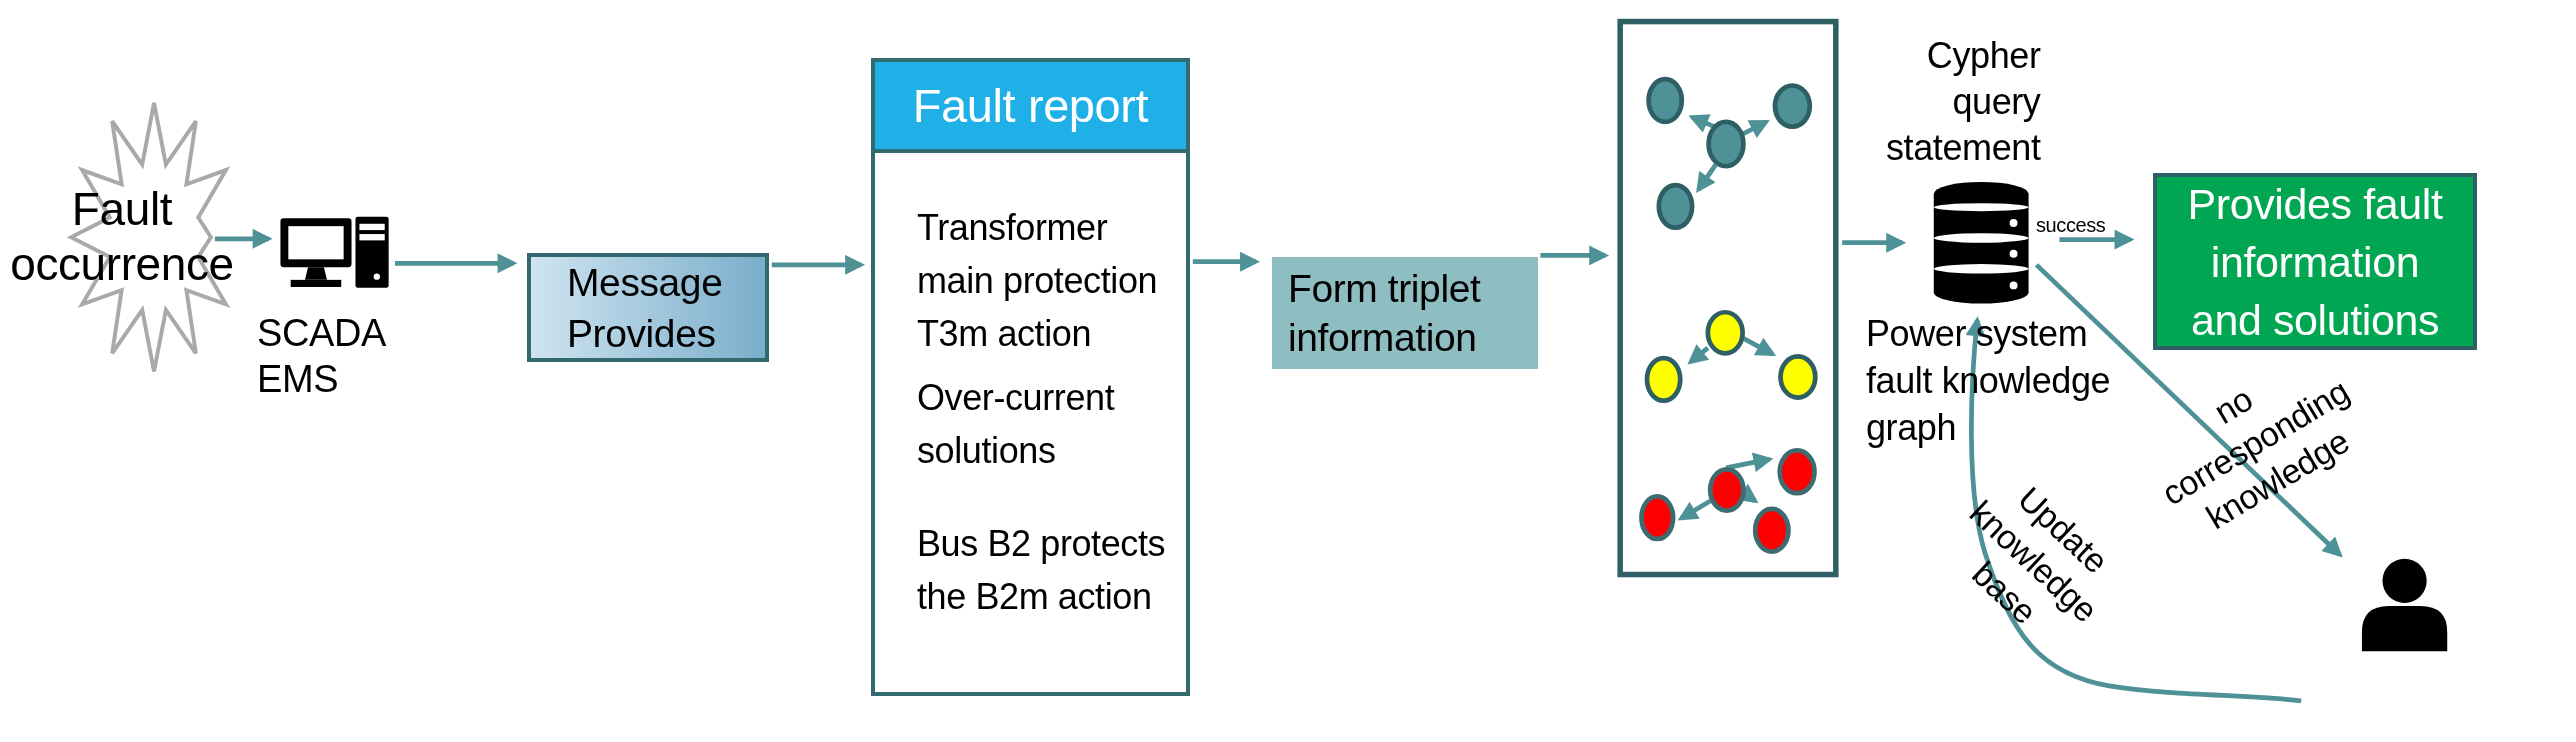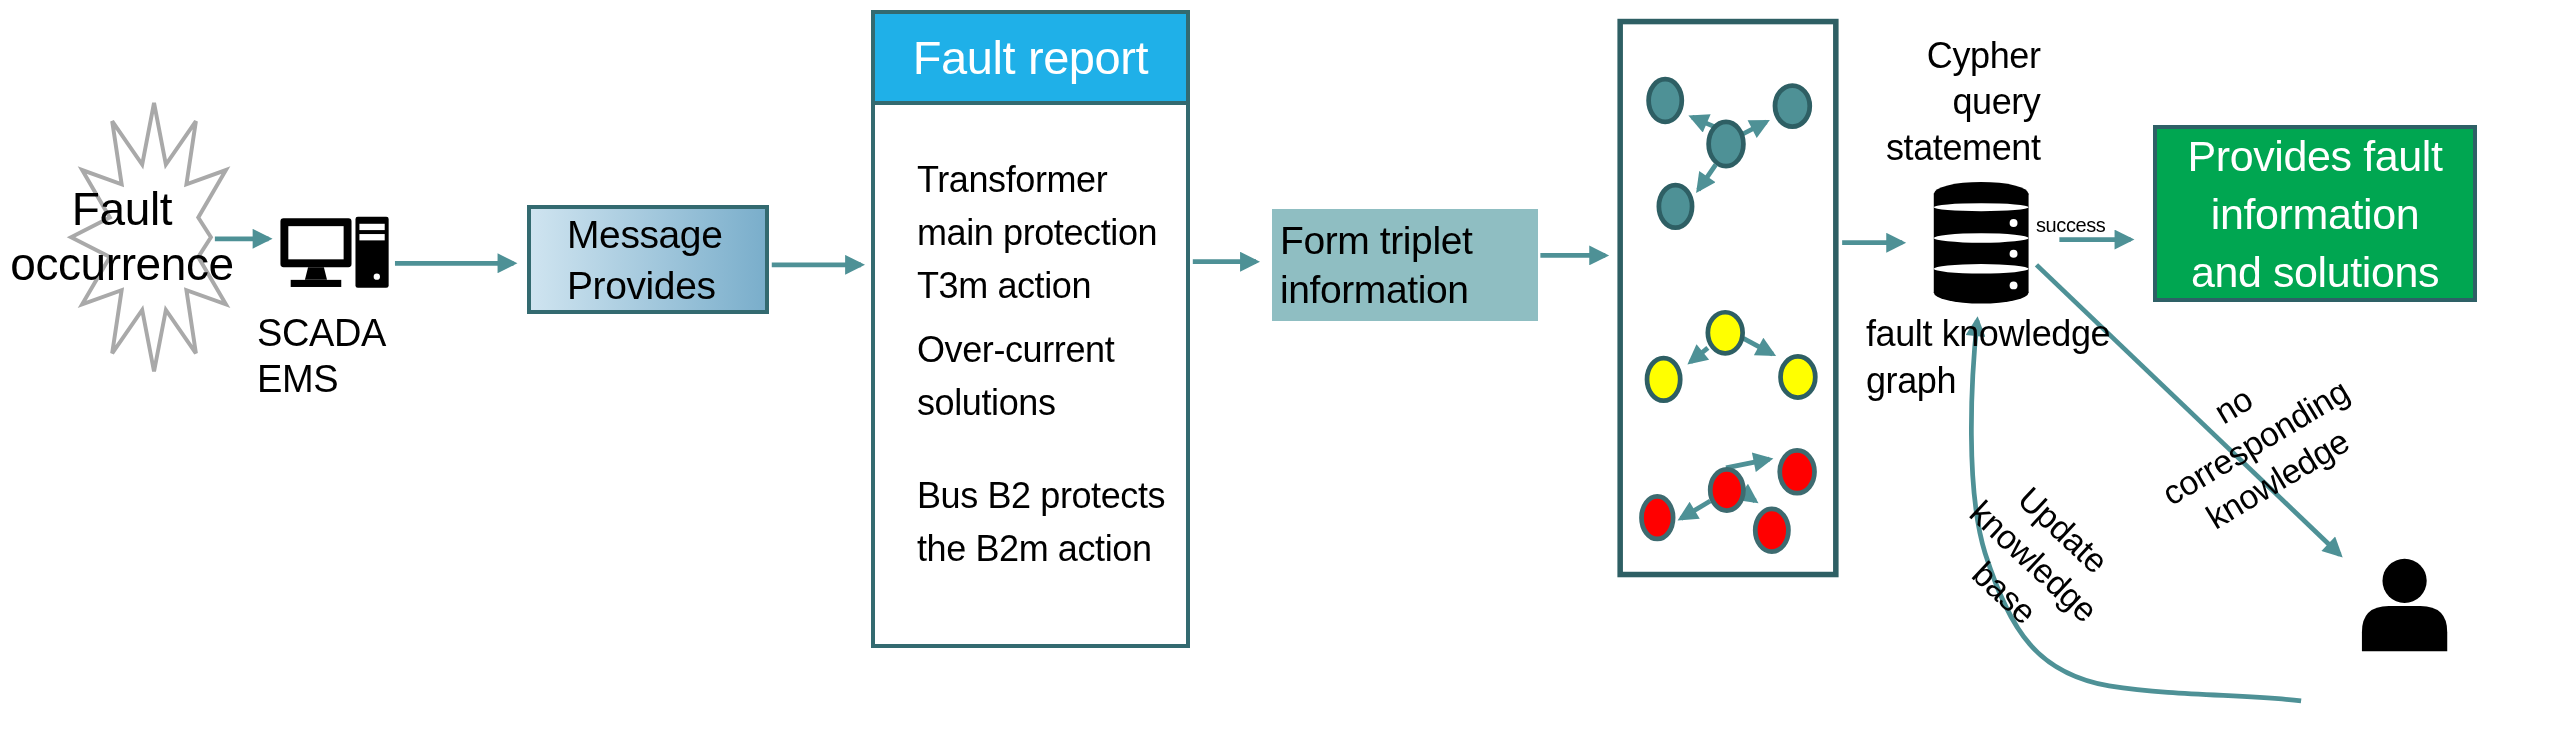--- a/index.html
+++ b/index.html
@@ -5,29 +5,29 @@
   html,body{margin:0;padding:0;background:#fff;}
   .canvas{
     position:relative;width:2576px;height:743px;background:#ffffff;overflow:hidden;
     font-family:"Liberation Sans",sans-serif;color:#000;letter-spacing:-0.4px;
   }
   .layer{position:absolute;left:0;top:0;}
   .t{position:absolute;white-space:nowrap;}
   .fault-label{left:-24px;top:182px;width:292px;text-align:center;font-size:46px;line-height:55px;}
   .warning-label{left:342px;top:136px;width:190px;text-align:center;font-size:36px;line-height:49px;}
   .scada-label{left:257px;top:310px;font-size:38px;line-height:46px;}
-  .box{position:absolute;box-sizing:border-box;display:flex;flex-direction:column;justify-content:center;}
+  .box{position:absolute;box-sizing:border-box;display:flex;flex-direction:column;justify-content:center;margin-top:48px;}
   .box-parsing{left:527px;top:205px;width:242px;height:109px;border:4px solid #336a70;
     background:linear-gradient(90deg,#cfe4f0 0%,#7aaecb 100%);font-size:39px;line-height:51px;padding-left:36px;}
   .box-report{left:871px;top:10.3px;width:319px;height:638px;border:4px solid #336a70;background:#fff;display:block;}
   .fr-header{height:87px;background:#1fb0e8;border-bottom:4px solid #336a70;display:flex;align-items:center;justify-content:center;
     color:#fff;font-size:47px;}
   .fr-item{position:absolute;left:42px;font-size:36px;line-height:53px;white-space:nowrap;}
   .fr-item1{top:139px;} .fr-item2{top:309px;} .fr-item3{top:455px;}
-  .box-triplet{left:1272px;top:209px;width:266px;height:112px;background:#8fbec2;font-size:39px;line-height:49px;padding-left:8px;}
+  .box-triplet{left:1272px;top:209px;width:266px;height:112px;background:#8fbec2;font-size:39px;line-height:49px;padding-left:16px;}
   .cypher-label{left:1886px;top:33px;font-size:36px;line-height:46px;text-align:right;}
   .success-label{left:2036px;top:214px;font-size:20px;}
   .box-green{left:2153px;top:125px;width:324px;height:177px;background:#00a651;border:4.7px solid #2e6066;
     color:#fff;font-size:43px;line-height:58px;text-align:center;}
   .power-label{left:1866px;top:310px;font-size:36px;line-height:47px;}
   .rot{position:absolute;text-align:center;font-size:34px;line-height:43px;}
   .noknow-label{left:2121px;top:378px;width:269px;transform:rotate(-31deg);}
   .update-label{left:1931px;top:497px;width:205px;transform:rotate(43deg);}
   .expert-label{left:2291px;top:676px;font-size:38px;}
 </style>
@@ -158,20 +158,21 @@
 
   <div class="t success-label">success</div>
 
   <div class="box box-green">
     <div>Provides fault</div>
     <div>information</div>
     <div>and solutions</div>
   </div>
 
   <div class="t power-label">
+    <div>Power system</div>
     <div>fault knowledge</div>
     <div>graph</div>
   </div>
 
   <div class="rot noknow-label">
     <div>no</div>
     <div>corresponding</div>
     <div>knowledge</div>
   </div>
 

